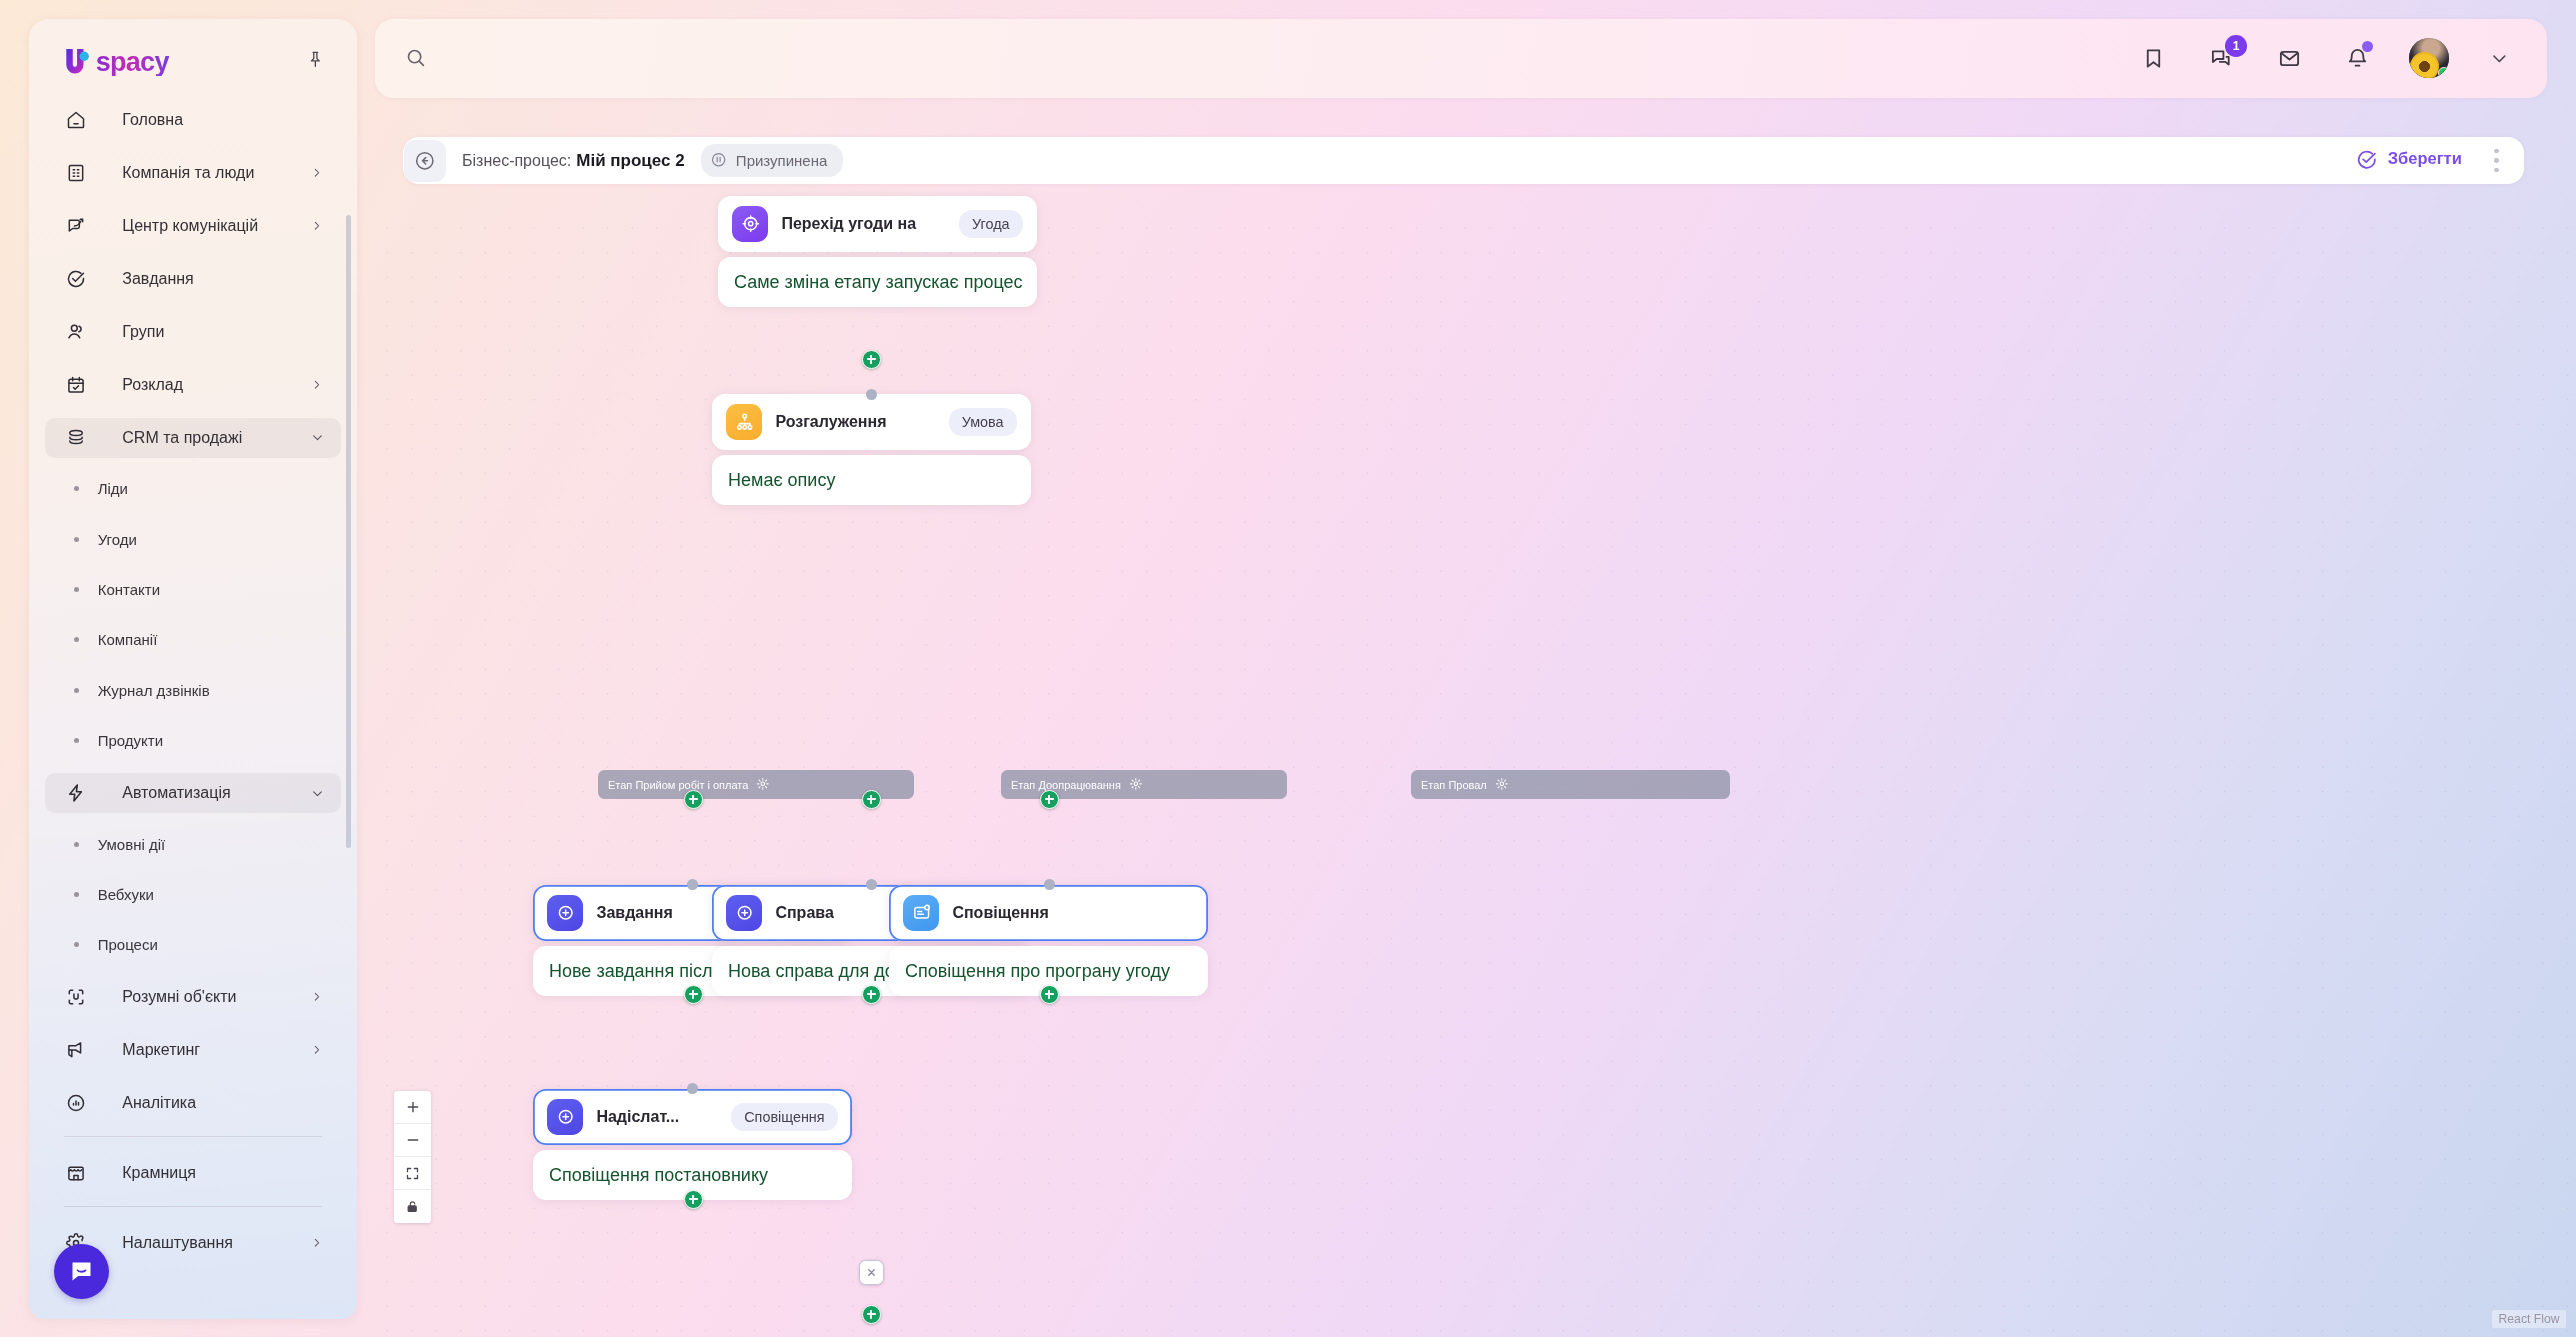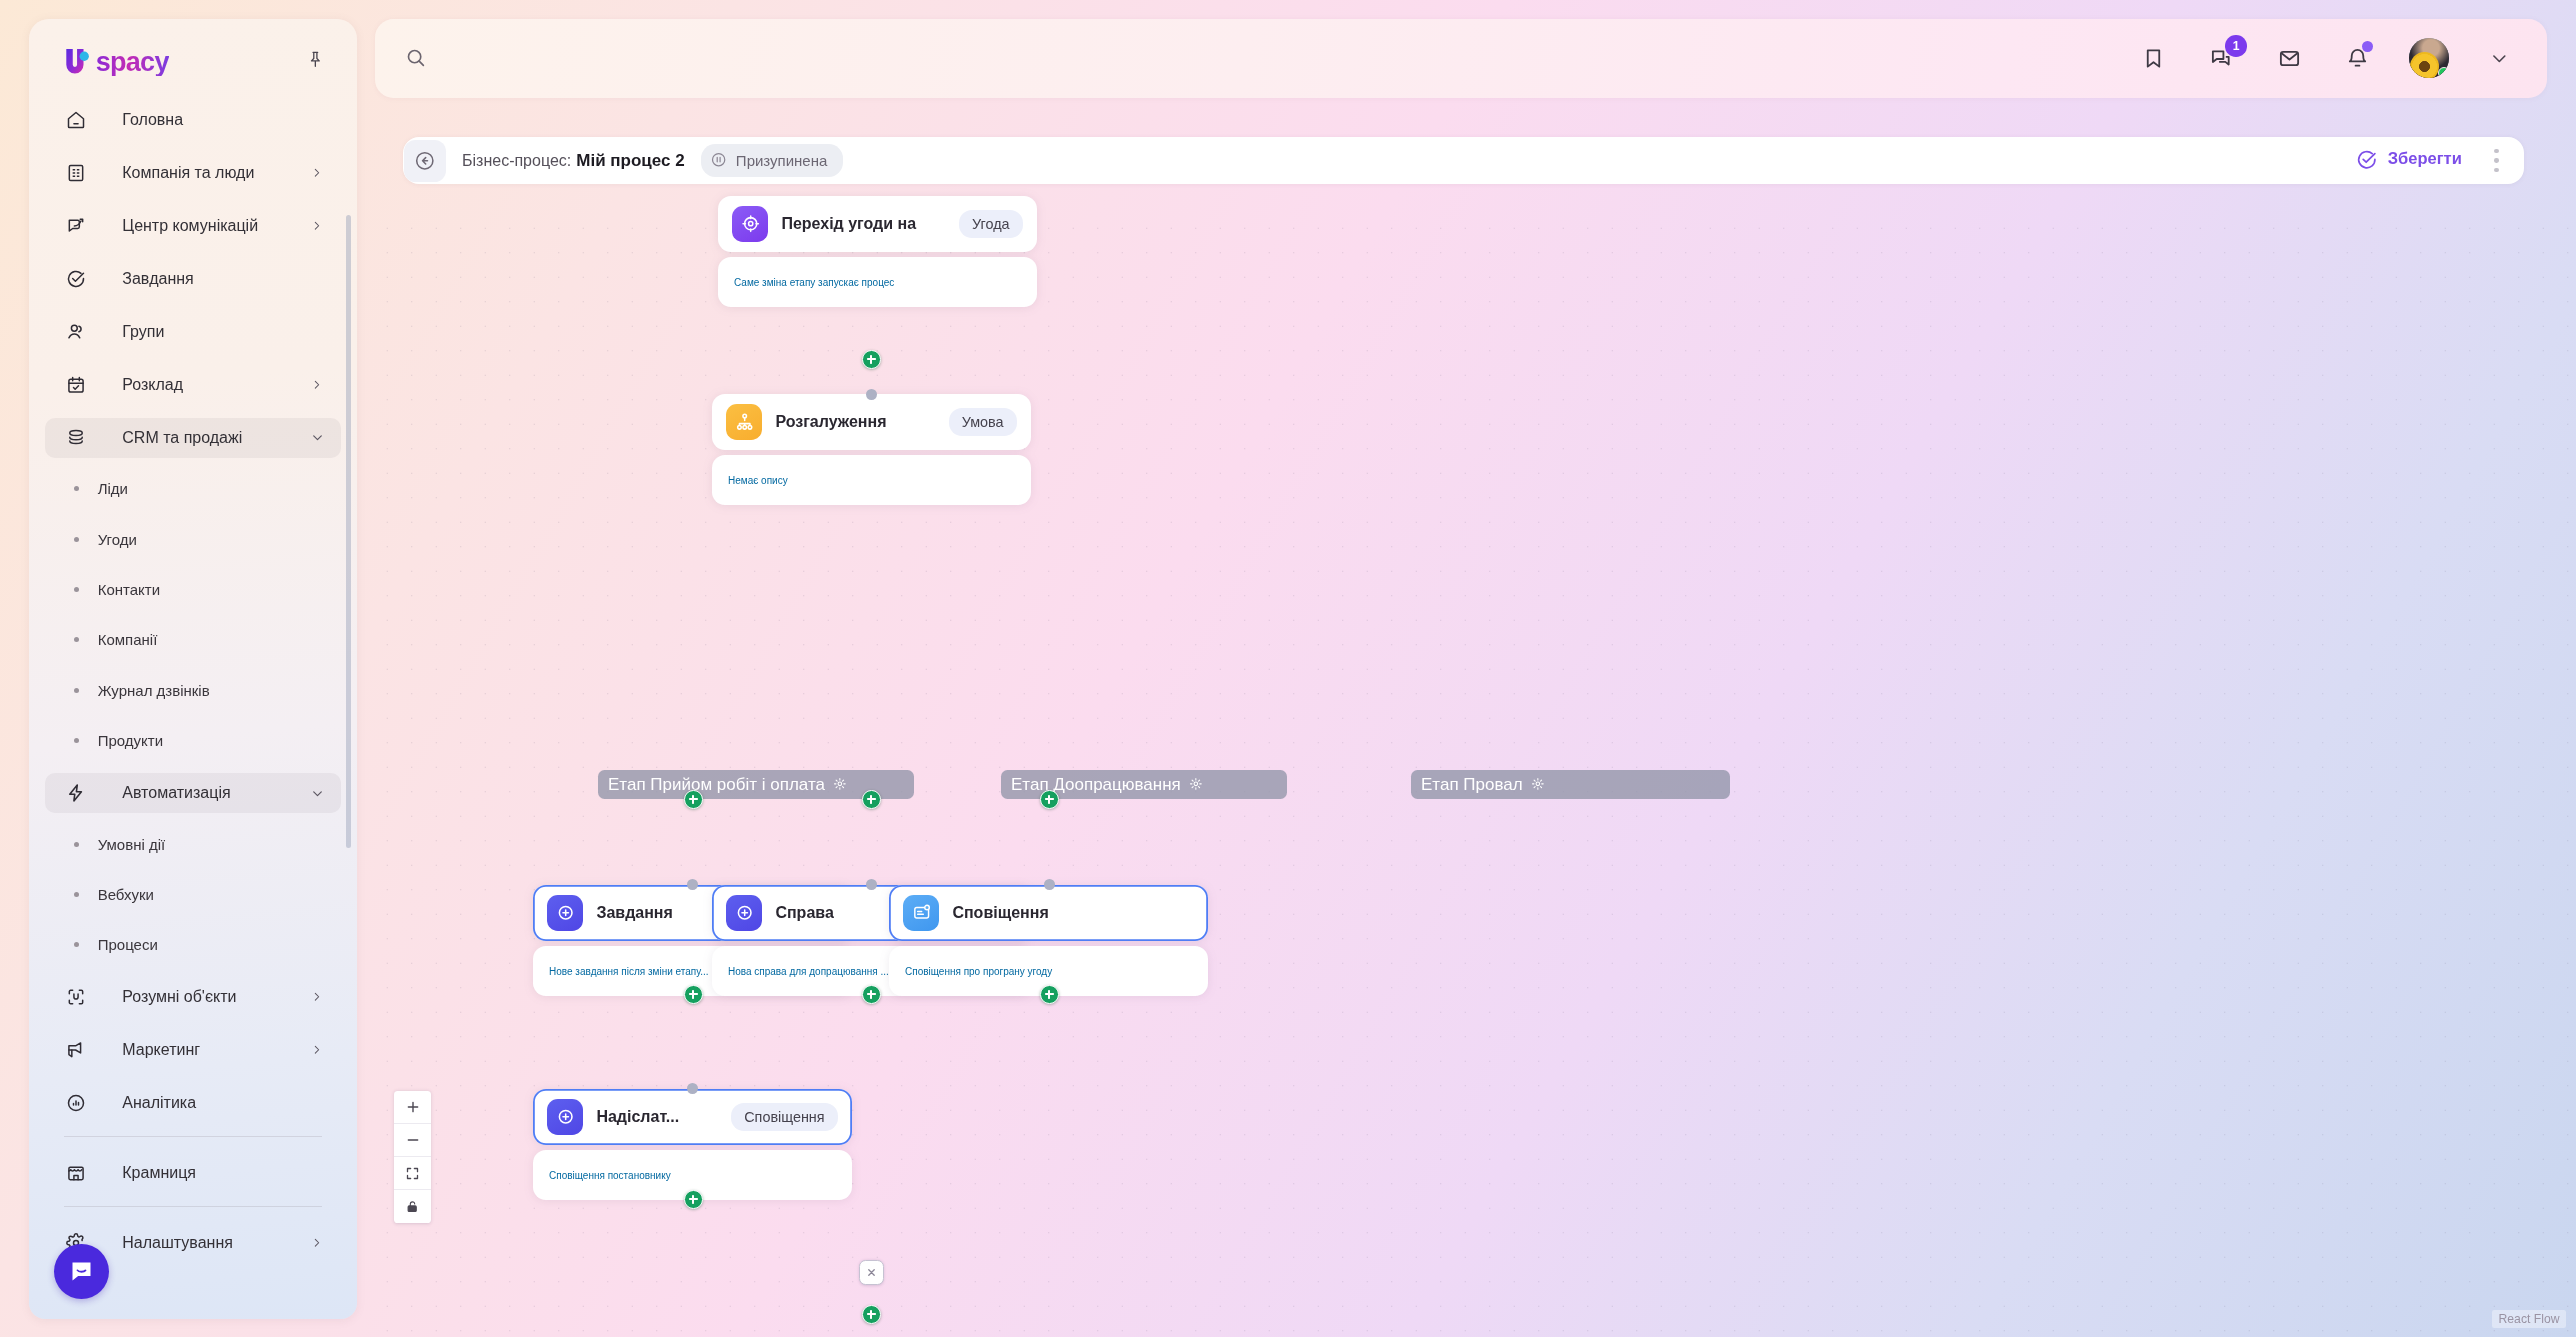--- a/index.html
+++ b/index.html
@@ -169,30 +169,30 @@
   .ico-indigo { background: linear-gradient(150deg,#5d5fef,#4f46e5); }
   .ico-blue   { background: linear-gradient(150deg,#5cadf6,#3f97ef); }
   .node-title { font-size: 16px; font-weight: 700; color:#2a2730; white-space:nowrap; }
   .node-tag {
     margin-left:auto; background:#eceffa; border-radius: 13px;
     padding: 5.8px 13px; font-size: 14.4px; color:#45424d; white-space:nowrap;
   }
   .node-desc {
     margin-top: 5px; background:#fff; border-radius: 13px; min-height: 50px;
     display:flex; align-items:center; padding: 0 16px;
-    font-size: 10px; color:#0369a1; white-space: nowrap; overflow:hidden;
+    font-size: 18px; color:#14532d; white-space: nowrap; overflow:hidden;
   }
 
   
   .stage-bar {
     position:absolute; height: 29px; border-radius: 6.5px;
     background: rgba(150,152,172,.82);
     display:flex; align-items:center; padding: 0 10px; gap: 8px;
   }
-  .stage-text { font-size: 17px; color:#fff; white-space:nowrap; }
+  .stage-text { font-size: 11px; color:#fff; white-space:nowrap; }
 
   
   .plus-handle {
     position:absolute; width: 18.7px; height: 18.7px; border-radius: 50%;
     background:#15a05f; border:1.8px solid #fff; cursor:pointer;
     display:flex; align-items:center; justify-content:center;
     box-shadow: 0 0.7px 2.9px rgba(0,60,30,.35);
   }
   .plus-handle::before, .plus-handle::after {
     content:''; position:absolute; background:#fff; border-radius:0.7px;

